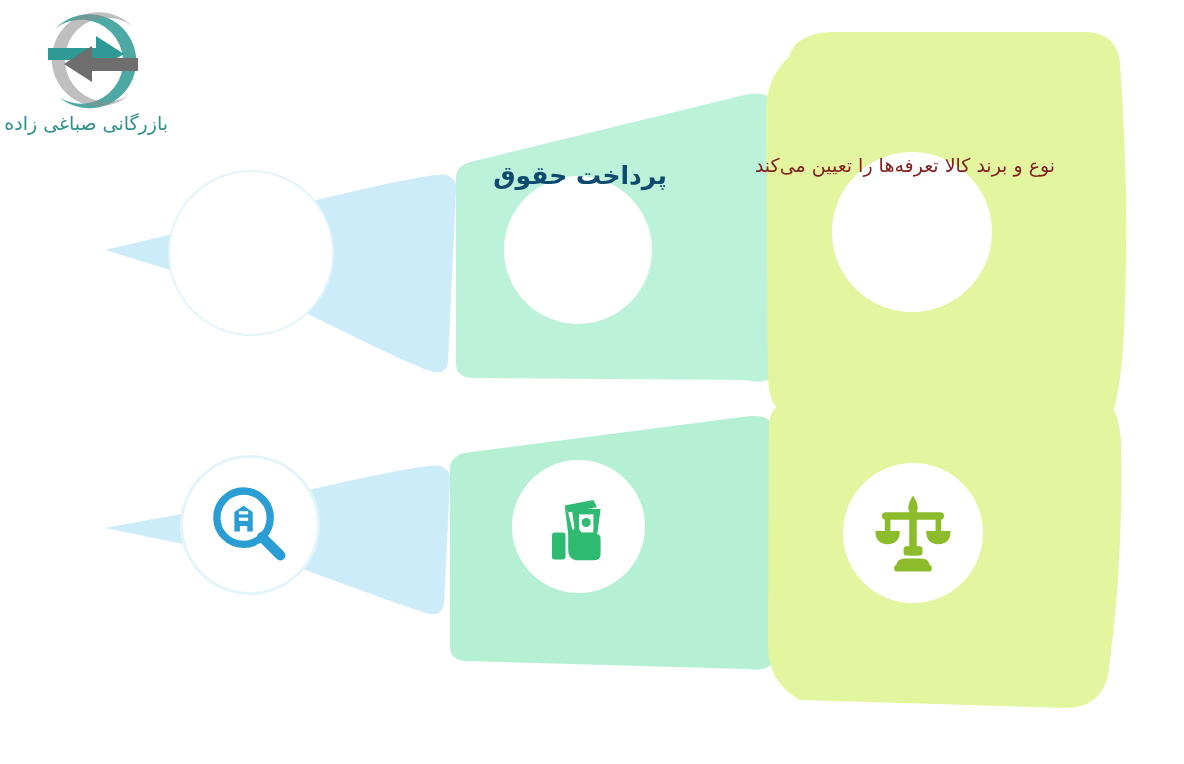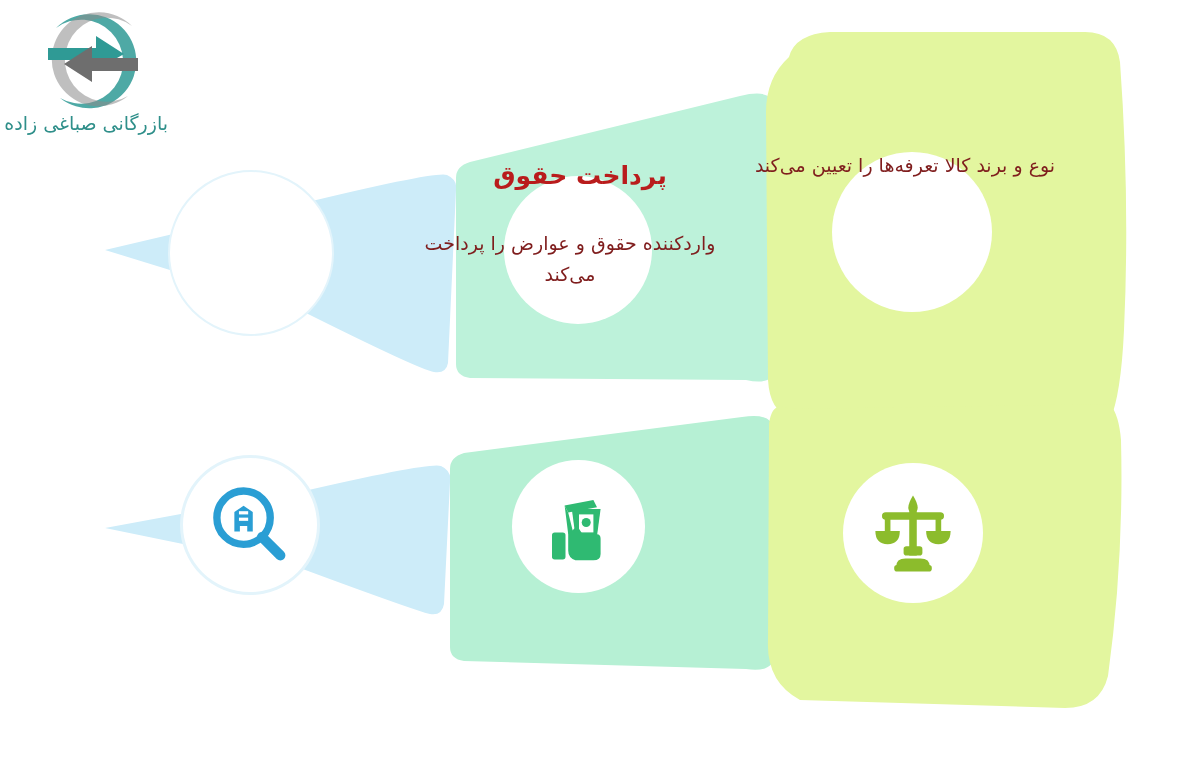--- a/index.html
+++ b/index.html
@@ -67,21 +67,21 @@
     font-size: 19px;
     line-height: 1.62;
     direction: rtl;
     text-align: center;
     color: #7f1d1d;
   }
 
   #title-0 { left: 150px; top: 231px; width: 250px; color: #1e9bd7; }
   #desc-0  { left: 90px;  top: 288px; width: 310px; }
 
-  #title-1 { left: 455px; top: 161px; width: 250px; color: #b91c1c; }
+  #title-1 { left: 455px; top: 161px; width: 250px; color: #0c4a6e; }
   #desc-1  { left: 420px; top: 228px; width: 300px; }
 
   #title-2 { left: 790px; top: 84px;  width: 250px; color: #8dbe26; }
   #desc-2  { left: 745px; top: 150px; width: 320px; }
 
   
   .icon-circle {
     position: absolute;
     border-radius: 50%;
     background: #ffffff;
@@ -138,21 +138,20 @@
 
       <path d="M30,40 L78,40 L78,28 L106,46 L78,62 L78,52 L30,52 Z" fill="#2f9a95"></path>
 
       <path d="M120,50 L74,50 L74,38 L46,56 L74,74 L74,63 L120,63 Z" fill="#6e6e6e"></path>
     </svg>
     <div id="logo-text">بازرگانی صباغی زاده</div>
   </div>
 
 
   <div class="stage-title" id="title-1">پرداخت حقوق</div>
-  <div class="stage-desc" id="desc-1">واردکننده حقوق و عوارض را پرداخت می‌کند</div>
 
   <div class="stage-desc" id="desc-2">نوع و برند کالا تعرفه‌ها را تعیین می‌کند</div>
 
   <div class="icon-circle" id="icon-circle-0">
     <svg width="92" height="92" viewBox="0 0 100 100" xmlns="http://www.w3.org/2000/svg">
       <circle cx="43" cy="42" r="29" fill="none" stroke="#2a9ed4" stroke-width="8"></circle>
       <line x1="63" y1="63" x2="83" y2="83" stroke="#2a9ed4" stroke-width="11" stroke-linecap="round"></line>
       <path d="M33,36 L43,29 L53,36 L53,57 L47,57 L47,51 L39,51 L39,57 L33,57 Z" fill="#2a9ed4"></path>
       <rect x="38" y="35" width="10" height="3.5" fill="#ffffff"></rect>
       <rect x="38" y="42" width="10" height="3.5" fill="#ffffff"></rect>

